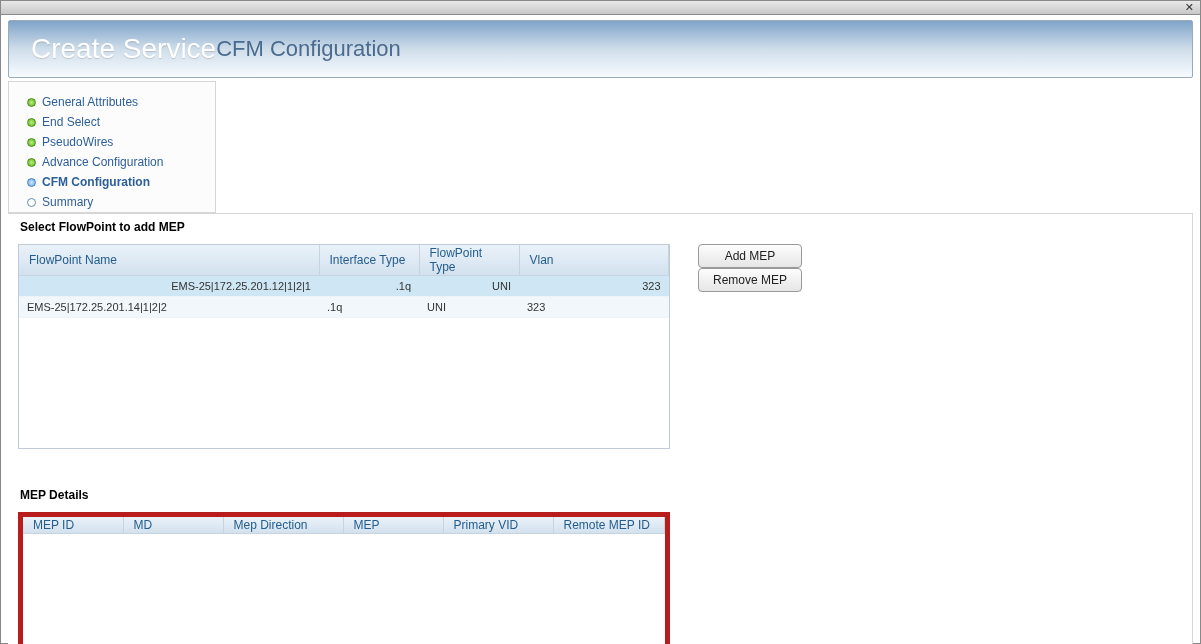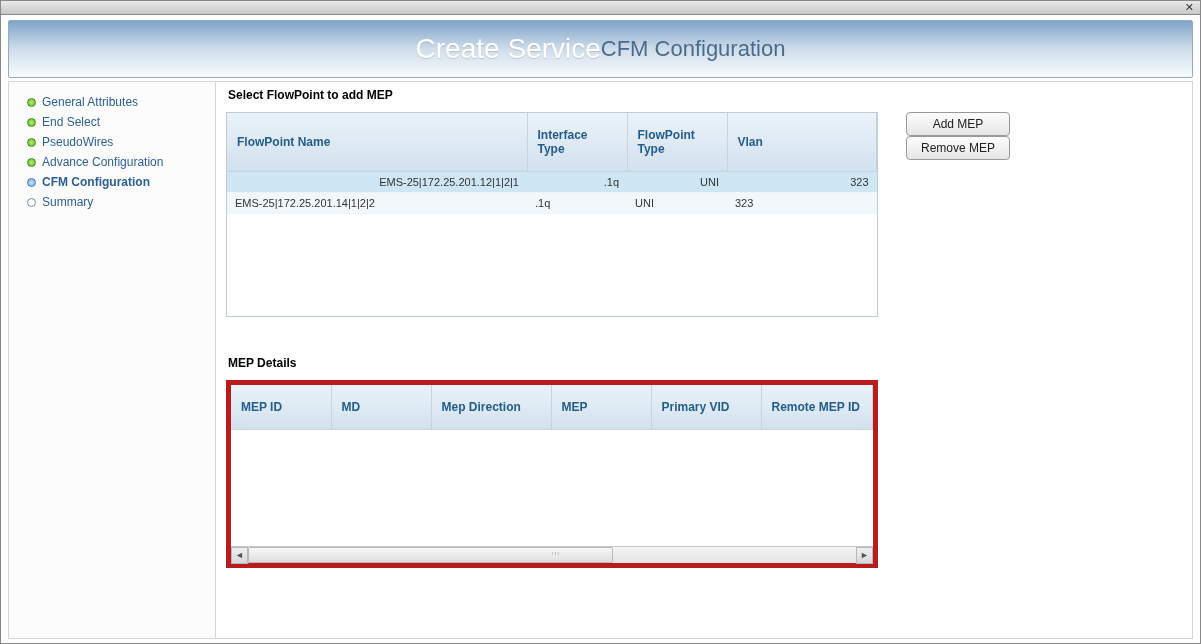--- a/index.html
+++ b/index.html
@@ -3,41 +3,41 @@
 <meta charset="utf-8">
 <style>
 * { box-sizing: border-box; margin: 0; padding: 0; }
 body { font-family: Arial, Helvetica, sans-serif; font-size: 12px; background: #fff; }
 
 .window { width: 1201px; height: 644px; border: 1px solid #888; position: relative; background: #fff; }
 
 .titlebar { height: 14px; background: linear-gradient(#e8e8e8,#c8c8c8); border-bottom: 1px solid #888; position: relative; }
 .close-x { position: absolute; right: 4px; top: 0; font-size: 11px; color: #333; cursor: pointer; padding: 0 2px; }
 
-.header { height: 58px; margin: 5px 7px 3px 7px; background: linear-gradient(#7fa4c9 0%, #cfddea 50%, #f7fbff 100%); border: 1px solid #9ab; border-radius: 2px; display: flex; align-items: center; justify-content: center; padding: 0 22px; }
+.header { height: 58px; margin: 5px 7px 3px 7px; background: linear-gradient(#7fa4c9 0%, #cfddea 50%, #f7fbff 100%); border: 1px solid #9ab; border-radius: 2px; display: flex; align-items: center; justify-content: flex-start; padding: 0 22px; }
 .header-left { color: #fff; font-size: 28px; font-weight: 300; text-shadow: 0 1px 1px rgba(0,0,0,.15); }
 .header-right { color: #4b6b8e; font-size: 22px; }
 
-.body { display: flex; height: 558px; margin: 0 7px 7px 7px; }
+.body { display: flex; height: 558px; margin: 0 7px 7px 7px; flex-direction: column; }
 .sidebar { width: 208px; border: 1px solid #d6d6d6; background: #fcfcfc; padding: 10px 0 0 0; }
 .main { flex: 1; border: 1px solid #d6d6d6; border-left: none; background: #fff; padding: 6px 20px 6px 10px; position: relative; }
 
 .nav-item { display: flex; align-items: center; gap: 6px; padding: 3px 10px 3px 18px; color: #2d5f9a; font-size: 12px; cursor: pointer; }
 .nav-item.current { font-weight: bold; }
 .bullet { width: 9px; height: 9px; border-radius: 50%; display: inline-block; }
 .bullet.done { background: radial-gradient(#b6f07a,#5db11f); border: 1px solid #4a8c18; }
 .bullet.active { background: radial-gradient(#cde7ff,#6aa8e6); border: 1px solid #3f7cc1; }
 .bullet.pending { background: #fff; border: 1px solid #6a8bad; }
 
 .section-title { font-weight: bold; font-size: 12px; color: #000; margin: 0 0 10px 2px; }
 
 .flowpoint-area { display: flex; gap: 20px; }
 .table-wrap { border: 1px solid #bfcbd6; width: 652px; height: 205px; background: #fff; }
 .tbl { width: 100%; border-collapse: collapse; table-layout: fixed; }
-.tbl th { background: linear-gradient(#eaf2f9,#d2e1ee); color: #245d8d; font-size: 12px; text-align: left; padding: 15px 10px; border-right: 1px solid #c8d3dd; border-bottom: 1px solid #c8d3dd; font-weight: bold; }
+.tbl th { background: linear-gradient(#eaf2f9,#d2e1ee); color: #245d8d; font-size: 12px; text-align: left; padding: 1px 10px; border-right: 1px solid #c8d3dd; border-bottom: 1px solid #c8d3dd; font-weight: normal; }
 .tbl td { padding: 4px 8px; font-size: 11px; font-family: Verdana, Arial, sans-serif; color: #333; border-bottom: 1px solid #eef3f7; }
 .tbl tbody tr.sel { background: #cfe7f5; text-align: right; }
 .tbl tbody tr.alt { background: #f1f7fb; }
 
 .btncol { display: flex; flex-direction: column; gap: 0; margin-left: 8px; }
 .btn { background: linear-gradient(#fdfdfd,#e6e6e6); border: 1px solid #999; border-radius: 4px; padding: 4px 14px; font-size: 12px; color: #222; cursor: pointer; min-width: 86px; text-align: center; }
 
 .mep-section { margin-top: 39px; }
 .mep-wrap { border: 5px solid #b91c1c; width: 652px; height: 188px; background: #fff; position: relative; display:flex; flex-direction:column; }
 .mep-wrap .tbl th { font-size: 12px; }

